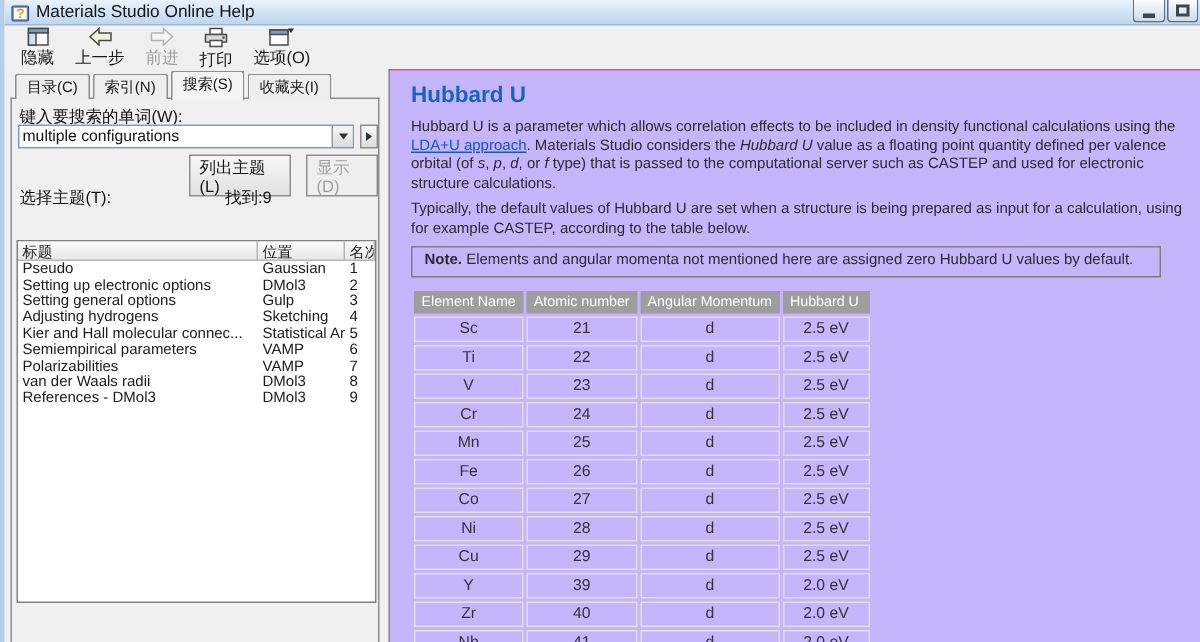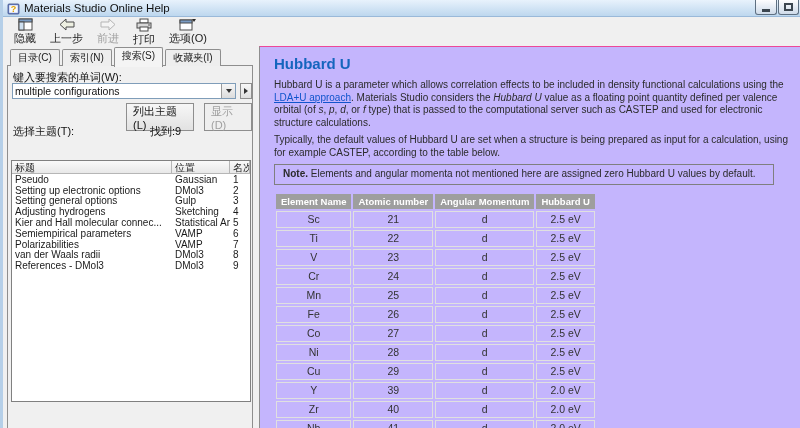--- a/index.html
+++ b/index.html
@@ -71,21 +71,21 @@
     border-left:1px solid #8e8e8e;border-top:1px solid #ec4899;
     padding:6px 6px 0 14px;overflow:hidden;}
   .content h1{font-size:15px;color:#1565be;margin:2px 0 7px 0;font-weight:bold;}
   .content p{font-size:10px;line-height:12.5px;color:#2b2b2b;margin:0 0 5px 0;}
   .content a{color:#1155cc;text-decoration:underline;}
   .content .it{font-style:italic;}
   .notebox{border:1px solid #7f7f7f;padding:3px 8px;width:500px;font-size:10px;line-height:12.5px;color:#2b2b2b;margin:3px 0 7px 0;}
   .notebox b{font-weight:bold;}
 
   table.datatable{border-collapse:separate;border-spacing:2px;margin-top:2px;}
-  table.datatable th{background:#9e9e9e;color:#fff;font-size:9.5px;font-weight:bold;padding:2px 5px;text-align:left;white-space:nowrap;}
+  table.datatable th{background:#9e9e9e;color:#fff;font-size:9.5px;font-weight:normal;padding:2px 5px;text-align:left;white-space:nowrap;}
   table.datatable td{border:1px solid #e0e0e0;font-size:10.5px;color:#333;text-align:center;padding:1.5px 4px;height:13px;}
   .cw1{width:72px;}.cw2{width:72px;}.cw3{width:92px;}.cw4{width:58px;}
 </style>
 </head>
 <body>
 
 <div id="window">
 
   <div class="titlebar">
     <svg class="app-icon" viewBox="0 0 13 13">

